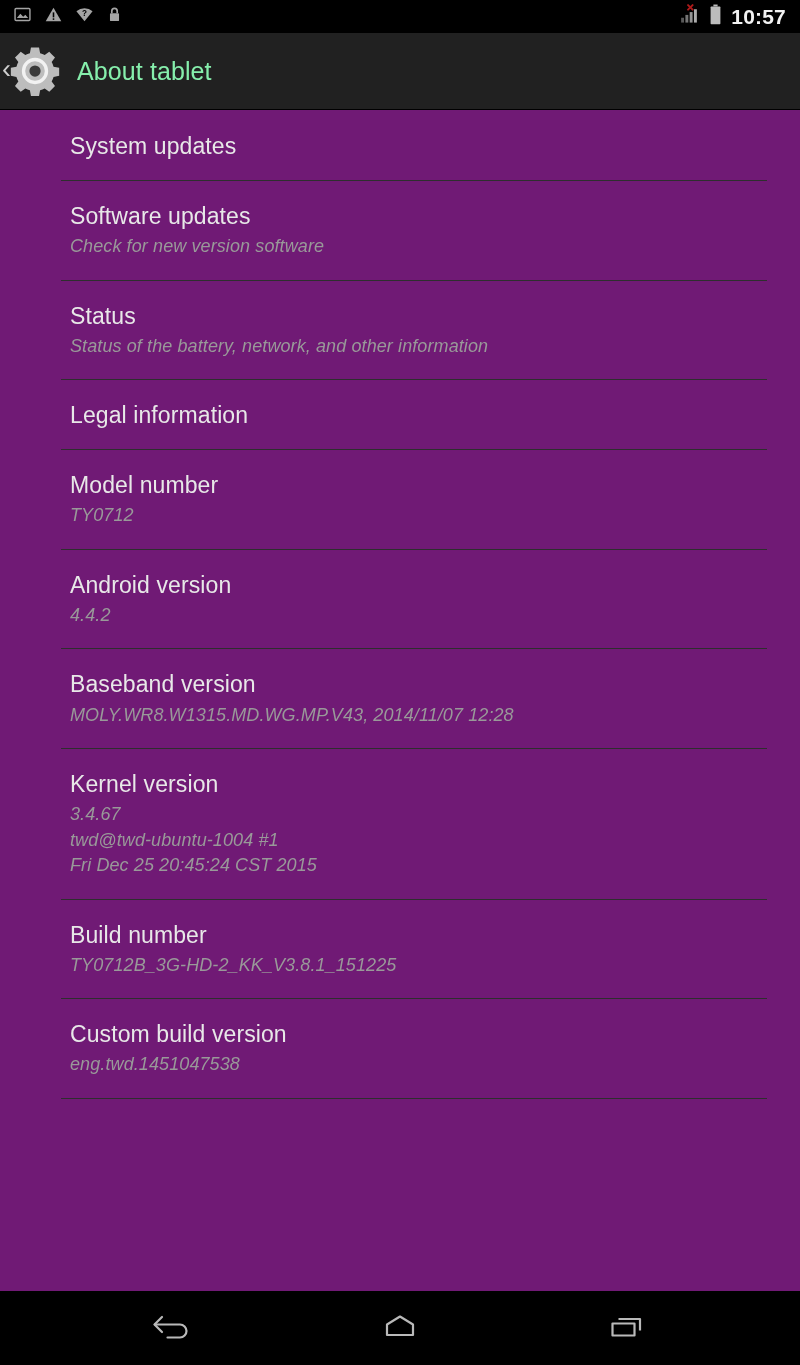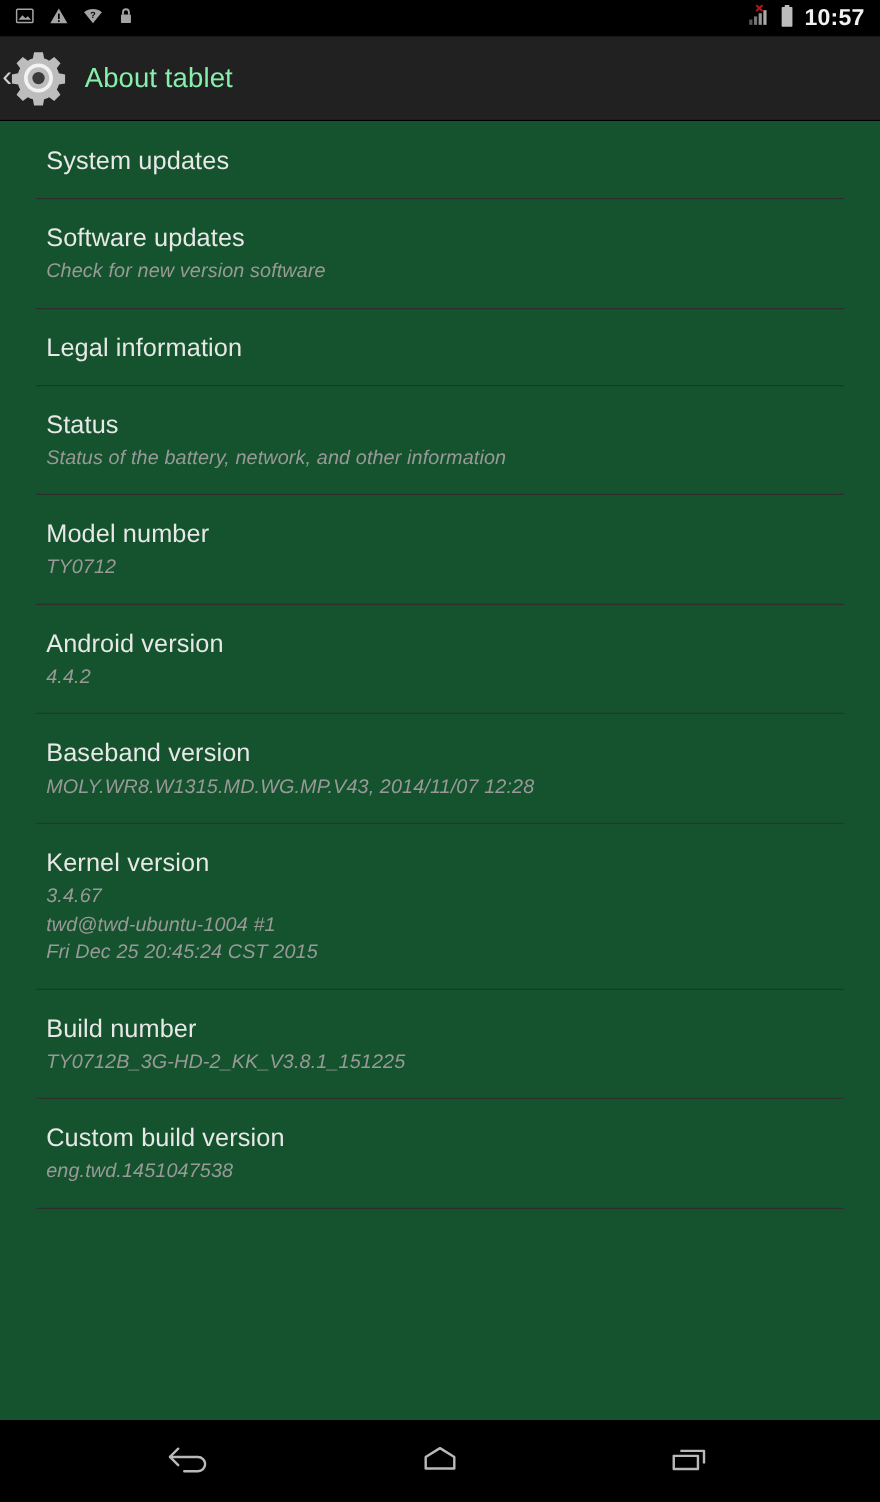--- a/index.html
+++ b/index.html
@@ -95,23 +95,24 @@
     color: #86efac;
     font-size: 25px;
     margin-left: 14px;
     letter-spacing: 0.1px;
     white-space: nowrap;
   }
 
   
   .settings-list {
     flex: 1 1 auto;
-    background: #14532d;
+    background: #701a75;
     overflow: hidden;
     padding-top: 0px;
+    padding-left: 28px;
   }
   .list-item {
     padding: 22px 42px 20px 42px;
     box-sizing: border-box;
     position: relative;
   }
   .list-item + .list-item::before {
     content: "";
     position: absolute;
     top: 0;
@@ -270,28 +271,28 @@
     </div>
 
     <div class="list-item">
       <div class="item-title">Software updates</div>
       <div class="item-sub">
         <span class="item-sub-line">Check for new version software</span>
       </div>
     </div>
 
     <div class="list-item">
+      <div class="item-title">Status</div>
+      <div class="item-sub">
+        <span class="item-sub-line">Status of the battery, network, and other information</span>
+      </div>
+    </div>
+
+    <div class="list-item">
       <div class="item-title">Legal information</div>
-    </div>
-
-    <div class="list-item">
-      <div class="item-title">Status</div>
-      <div class="item-sub">
-        <span class="item-sub-line">Status of the battery, network, and other information</span>
-      </div>
     </div>
 
     <div class="list-item">
       <div class="item-title">Model number</div>
       <div class="item-sub">
         <span class="item-sub-line">TY0712</span>
       </div>
     </div>
 
     <div class="list-item">

